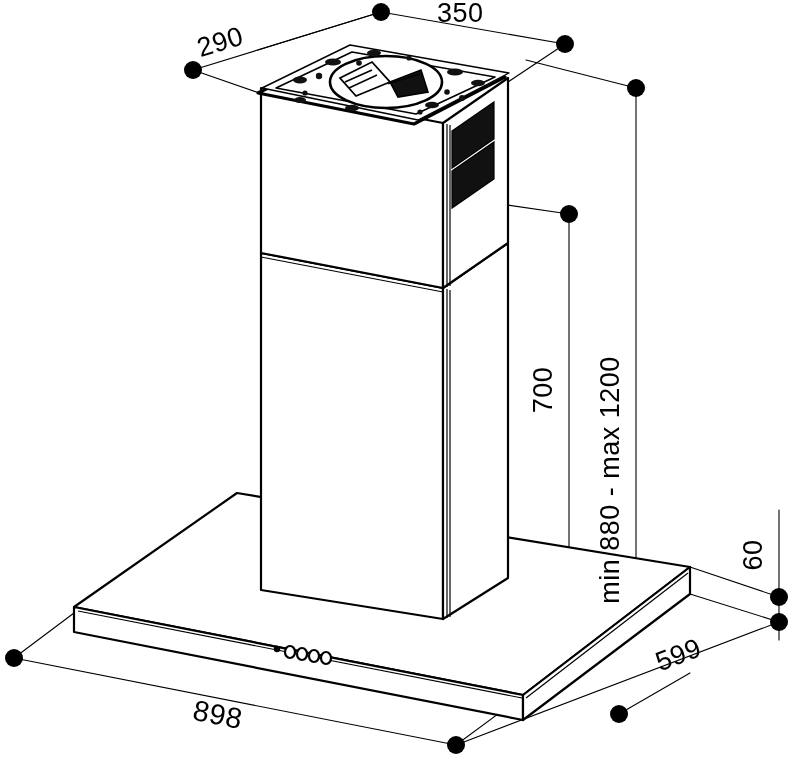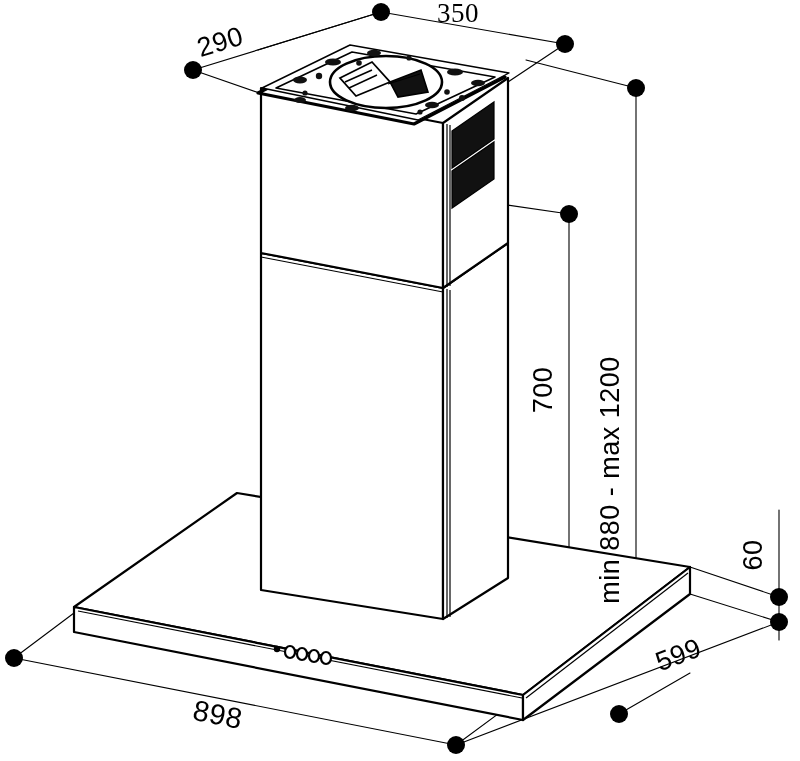--- a/index.html
+++ b/index.html
@@ -163,21 +163,21 @@
       <ellipse cx="290" cy="652" rx="5" ry="6" fill="#ffffff" stroke="#000000" stroke-width="2.2"></ellipse>
       <ellipse cx="302" cy="654" rx="5" ry="6" fill="#ffffff" stroke="#000000" stroke-width="2.2"></ellipse>
       <ellipse cx="314" cy="656" rx="5" ry="6" fill="#ffffff" stroke="#000000" stroke-width="2.2"></ellipse>
       <ellipse cx="326" cy="658" rx="5" ry="6" fill="#ffffff" stroke="#000000" stroke-width="2.2"></ellipse>
     </g>
 
   </svg>
 
   <div class="dim-label" style="left:202px; top:62px; font-size:27px; transform:rotate(-17deg) translate(0,-100%);">290</div>
 
-  <div class="dim-label" style="left:437px; top:27px; font-size:27px; transform:rotate(0deg) translate(0,-100%);font-family:Liberation Serif, serif;">350</div>
+  <div class="dim-label" style="left:437px; top:27px; font-size:27px; transform:rotate(0deg) translate(0,-100%);">350</div>
 
   <div class="dim-label" style="left:557px; top:390px; font-size:27px; transform:rotate(-90deg) translate(-50%,-100%);">700</div>
 
   <div class="dim-label" style="left:624px; top:480px; font-size:27px; transform:rotate(-90deg) translate(-50%,-100%);">min 880 - max 1200</div>
 
   <div class="dim-label" style="left:767px; top:555px; font-size:27px; transform:rotate(-90deg) translate(-50%,-100%);">60</div>
 
   <div class="dim-label" style="left:196px; top:696px; font-size:29px; transform:rotate(11deg) translate(0,0);">898</div>
 
   <div class="dim-label" style="left:652px; top:651px; font-size:27px; transform:rotate(-21deg) translate(0,0);">599</div>

